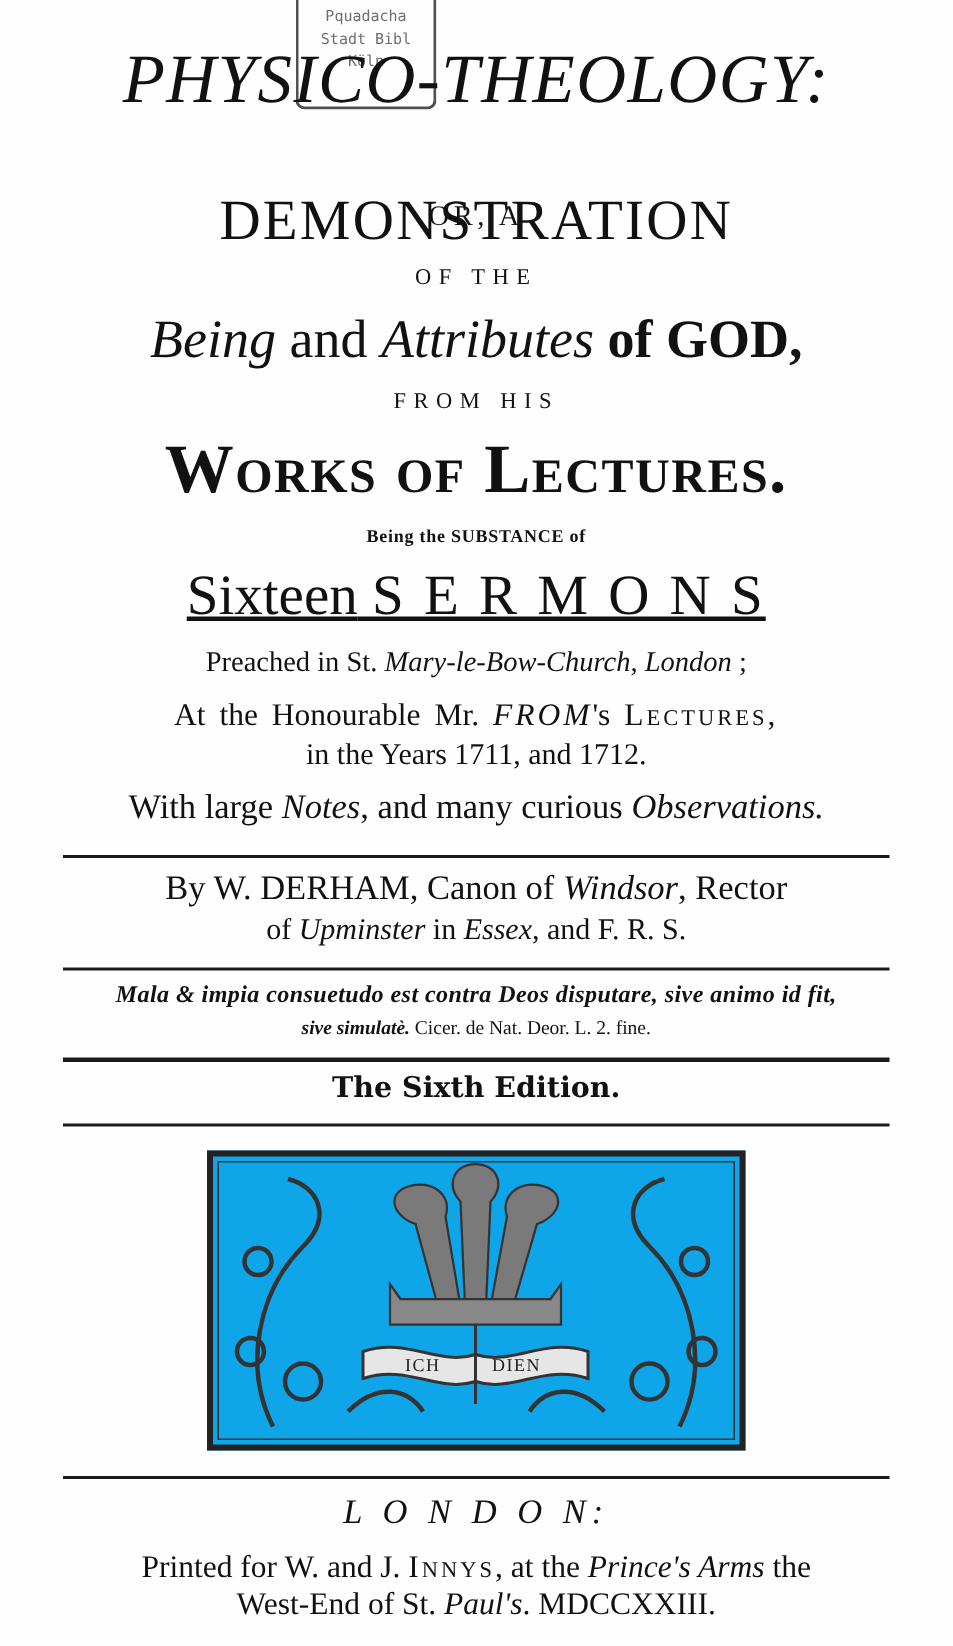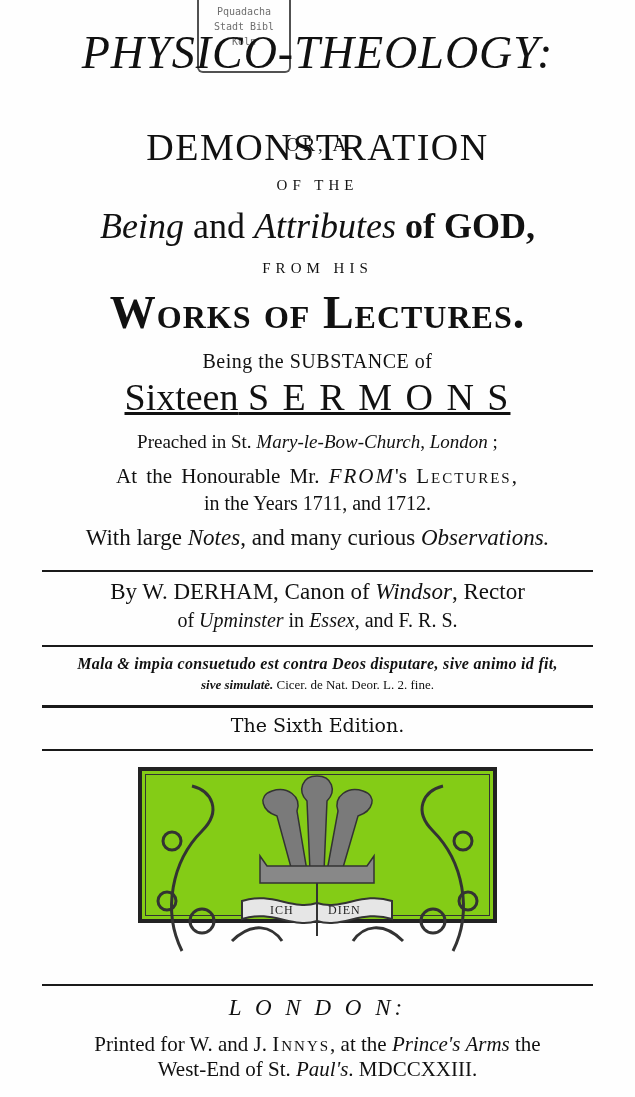--- a/index.html
+++ b/index.html
@@ -11,28 +11,28 @@
     .it { font-style:italic; }
     .sc { font-variant:small-caps; }
     .rule { position:absolute; left:42px; width:551px; height:2px; background:#1a1a1a; }
     .stamp {
       position:absolute; left:197px; top:0; width:94px; height:73px;
       border:2px solid #333; border-top:none; border-radius:0 0 6px 6px;
       font-family:"DejaVu Sans Mono",monospace; font-size:10px; color:#555;
       text-align:center; line-height:15px; padding-top:4px; box-sizing:border-box; opacity:.85;
     }
     .orn {
-      position:absolute; left:138px; top:767px; width:359px; height:156px;
-      border:4px solid #222; box-sizing:border-box; background:#84cc16;
+      position:absolute; left:138px; top:767px; width:359px; height:200px;
+      border:4px solid #222; box-sizing:border-box; background:#0ea5e9;
     }
     .orn .inner { position:absolute; inset:3px; border:1.5px solid #333; }
     .motto {
       position:absolute; font-family:"Liberation Serif",serif; font-size:12px; letter-spacing:1px; color:#222;
     }
-    .bl { font-family:"DejaVu Serif",serif; font-weight:normal; }
+    .bl { font-family:"DejaVu Serif",serif; font-weight:bold; }
   </style>
 </head>
 <body>
 
 <div class="stamp">
   <div>Pquadacha</div>
   <div>Stadt Bibl</div>
   <div>Köln</div>
 </div>
 
@@ -45,21 +45,21 @@
 <div class="ln" style="top:178px;font-size:15px;letter-spacing:5px;">OF THE</div>
 
 <div class="ln" style="top:208px;font-size:36px;">
   <span class="it">Being</span><span> and </span><span class="it">Attributes</span><span style="font-weight:bold;"> of GOD,</span>
 </div>
 
 <div class="ln" style="top:261px;font-size:15px;letter-spacing:5px;">FROM HIS</div>
 
 <div class="ln sc" style="top:290px;font-size:46px;font-weight:bold;letter-spacing:1px;">Works of Lectures.</div>
 
-<div class="ln" style="top:351px;font-size:20px;letter-spacing:.5px;">Being the SUBSTANCE of</div>
+<div class="ln" style="top:351px;font-size:12px;letter-spacing:.5px;font-weight:bold;">Being the SUBSTANCE of</div>
 
 <div class="ln" style="top:378px;font-size:38px;text-decoration:underline;">
   <span>Sixteen</span>
   <span style="letter-spacing:2px;">S E R M O N S</span>
 </div>
 
 <div class="ln" style="top:432px;font-size:19px;">
   <span>Preached in St. </span><span class="it">Mary-le-Bow-Church</span><span>, </span><span class="it">London</span><span> ;</span>
 </div>
 

